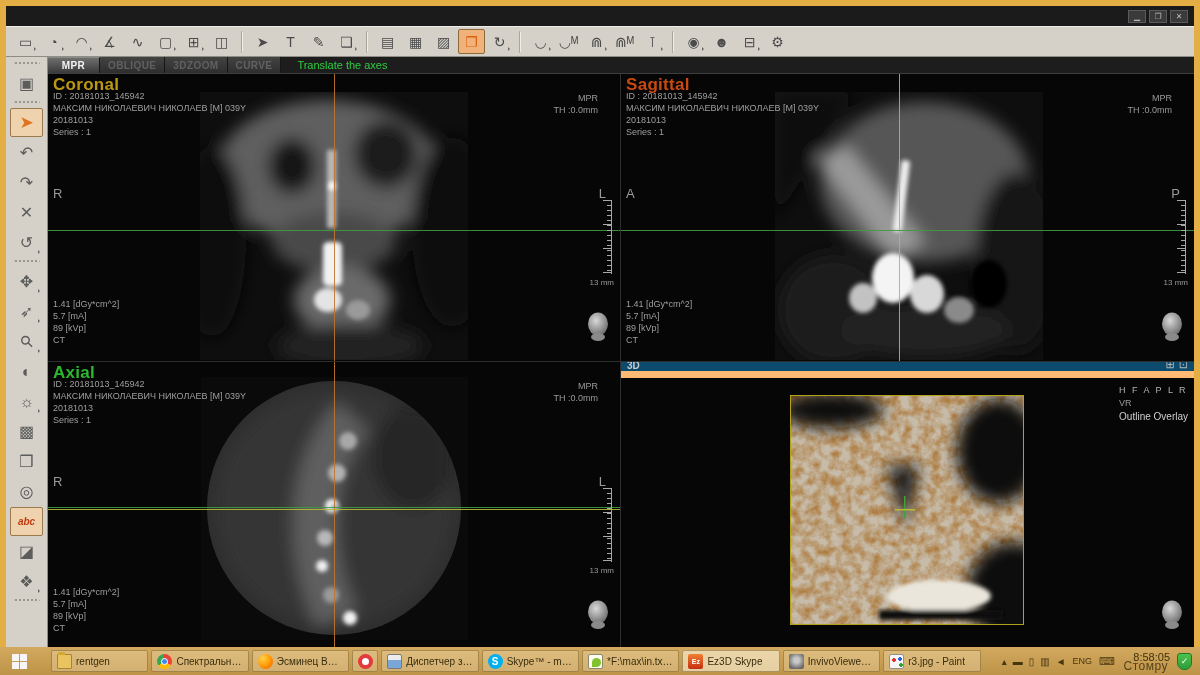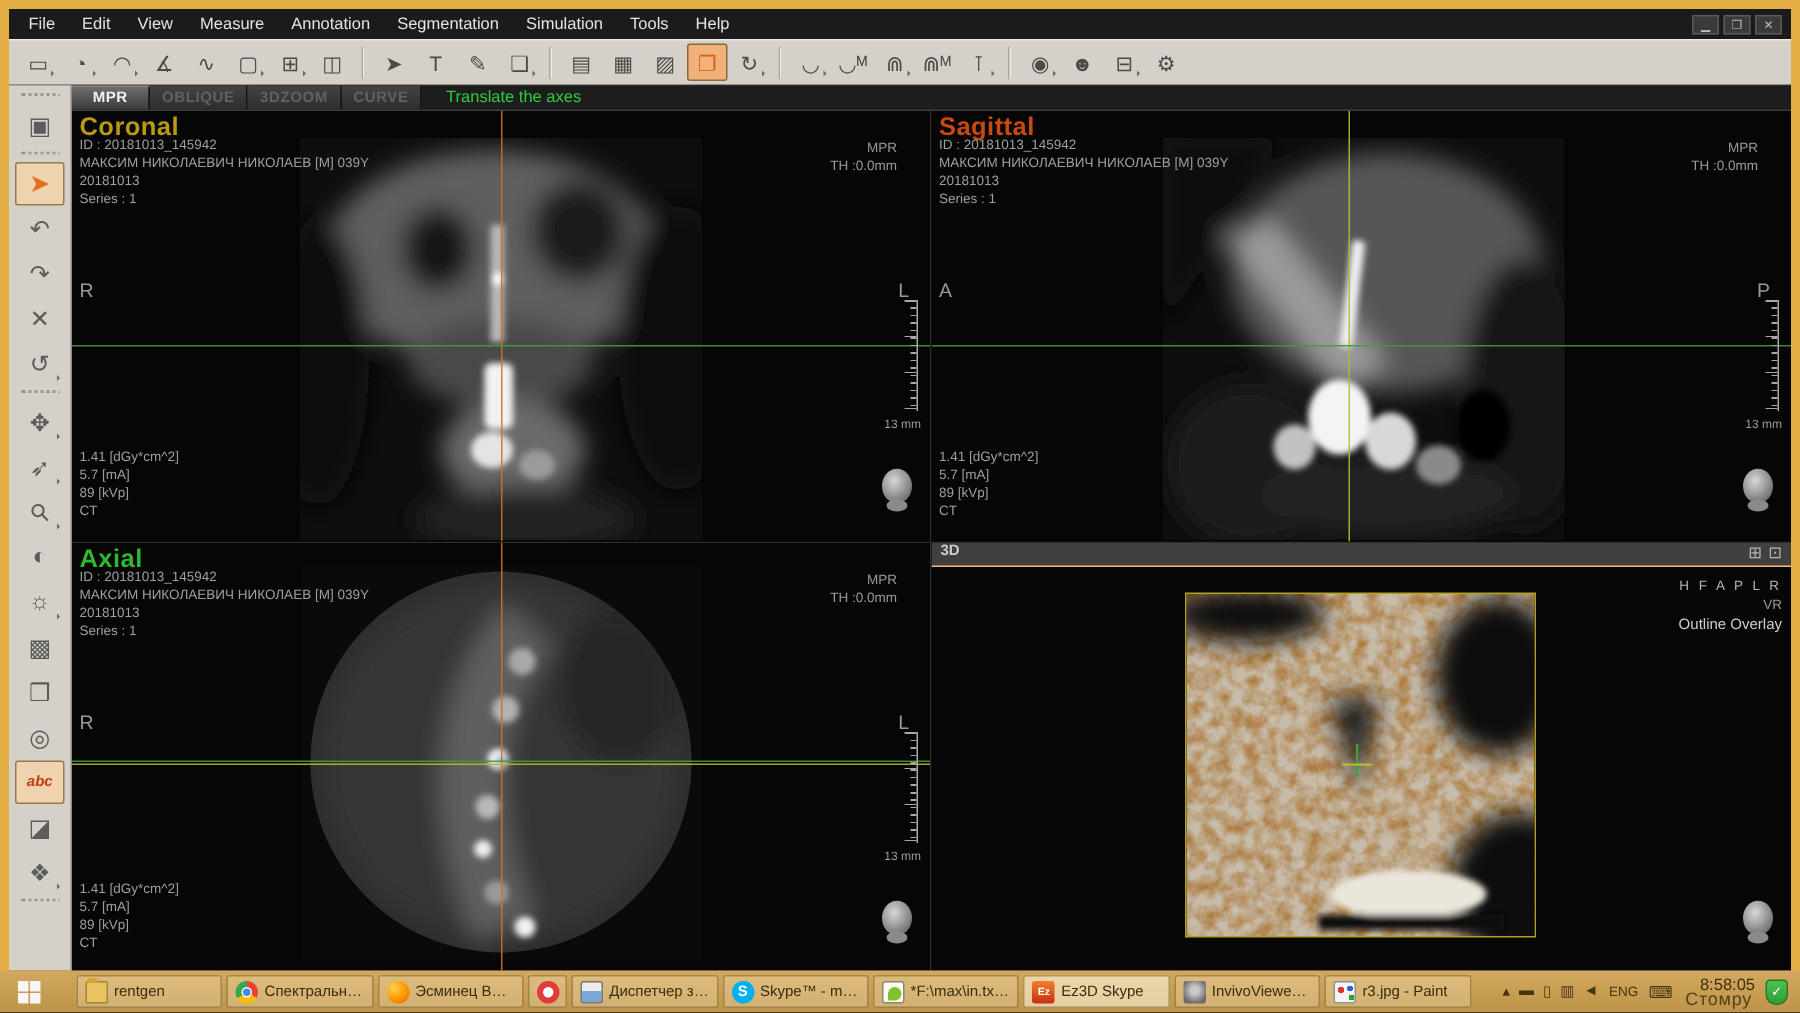--- a/index.html
+++ b/index.html
@@ -49,23 +49,23 @@
   .pmeta{position:absolute;right:22px;top:18px;font-size:9px;color:#9a9a9a;line-height:12px;text-align:right}
   .oletter{position:absolute;left:5px;top:112px;font-size:13px;color:#9a9a9a}
   .oletter.right{left:auto;right:14px}
   .ruler{position:absolute;right:8px;top:126px;width:9px;height:74px;border-right:1px solid #a8a8a8;
     background-image:repeating-linear-gradient(to bottom,#a8a8a8 0 1px,transparent 1px 5px),repeating-linear-gradient(to bottom,#a8a8a8 0 1px,transparent 1px 24px);
     background-size:4px 100%,8px 100%;background-position:right top,right top;background-repeat:no-repeat,no-repeat}
   .rlabel{position:absolute;right:6px;top:204px;font-size:8px;color:#9a9a9a}
   .pdose{position:absolute;left:5px;top:224px;font-size:9px;color:#9f9f9f;line-height:12px}
   .headico{position:absolute;right:10px;top:238px;width:24px;height:30px}
 
-  .vheader{position:absolute;left:0;top:0;right:0;height:16px;background:#404040;border-bottom:1px solid #fdba74;display:flex;align-items:flex-start;padding:0 6px;color:#cccccc;font-size:10px;font-weight:bold}
+  .vheader{position:absolute;left:0;top:0;right:0;height:16px;background:#0c4a6e;border-bottom:7px solid #fdba74;display:flex;align-items:flex-end;padding:0 6px;color:#cccccc;font-size:10px;font-weight:bold}
   .vhicons{margin-left:auto;display:flex;gap:4px;color:#b5b5b5;font-size:11px;font-weight:normal}
-  .vtext{position:absolute;right:6px;top:22px;text-align:right;line-height:13px}
+  .vtext{position:absolute;right:6px;top:22px;line-height:13px}
   .vtext .l1{font-size:9px;color:#b5b5b5;letter-spacing:2px}
   .vtext .l2{font-size:9px;color:#9a9a9a}
   .vtext .l3{font-size:10px;color:#cfcfcf}
   .r3d{position:absolute;left:169px;top:33px;width:234px;height:230px;border:1px solid #b3a11c}
 
   
   .taskbar{position:absolute;left:0;right:0;bottom:0;height:28px;background:linear-gradient(#d2a95e,#bd9348);display:flex;align-items:center;gap:17px;padding:0 4px}
   .tb-start{width:30px;height:24px;flex:none;display:flex;align-items:center;justify-content:center}
   .winflag{width:15px;height:15px;display:grid;grid-template-columns:1fr 1fr;grid-template-rows:1fr 1fr;gap:1px}
   .winflag i{background:#f6f6f6}
@@ -126,32 +126,20 @@
     <clipPath id="axclip">
         <circle cx="133" cy="131" r="127"></circle>
       </clipPath>
   </defs>
 </svg>
 
 <div class="screen">
   <div class="win">
 
     <div class="titlebar">
-      <div class="menu">
-
-      <span class="menu-item">File</span>
-          <span class="menu-item">Edit</span>
-          <span class="menu-item">View</span>
-          <span class="menu-item">Measure</span>
-          <span class="menu-item">Annotation</span>
-          <span class="menu-item">Segmentation</span>
-          <span class="menu-item">Simulation</span>
-          <span class="menu-item">Tools</span>
-          <span class="menu-item">Help</span>
-        </div>
       <div class="wcontrols">
 
       <span class="wc">▁</span>
           <span class="wc">❐</span>
           <span class="wc">✕</span>
         </div>
     </div>
 
     <div class="toolbar">
 

